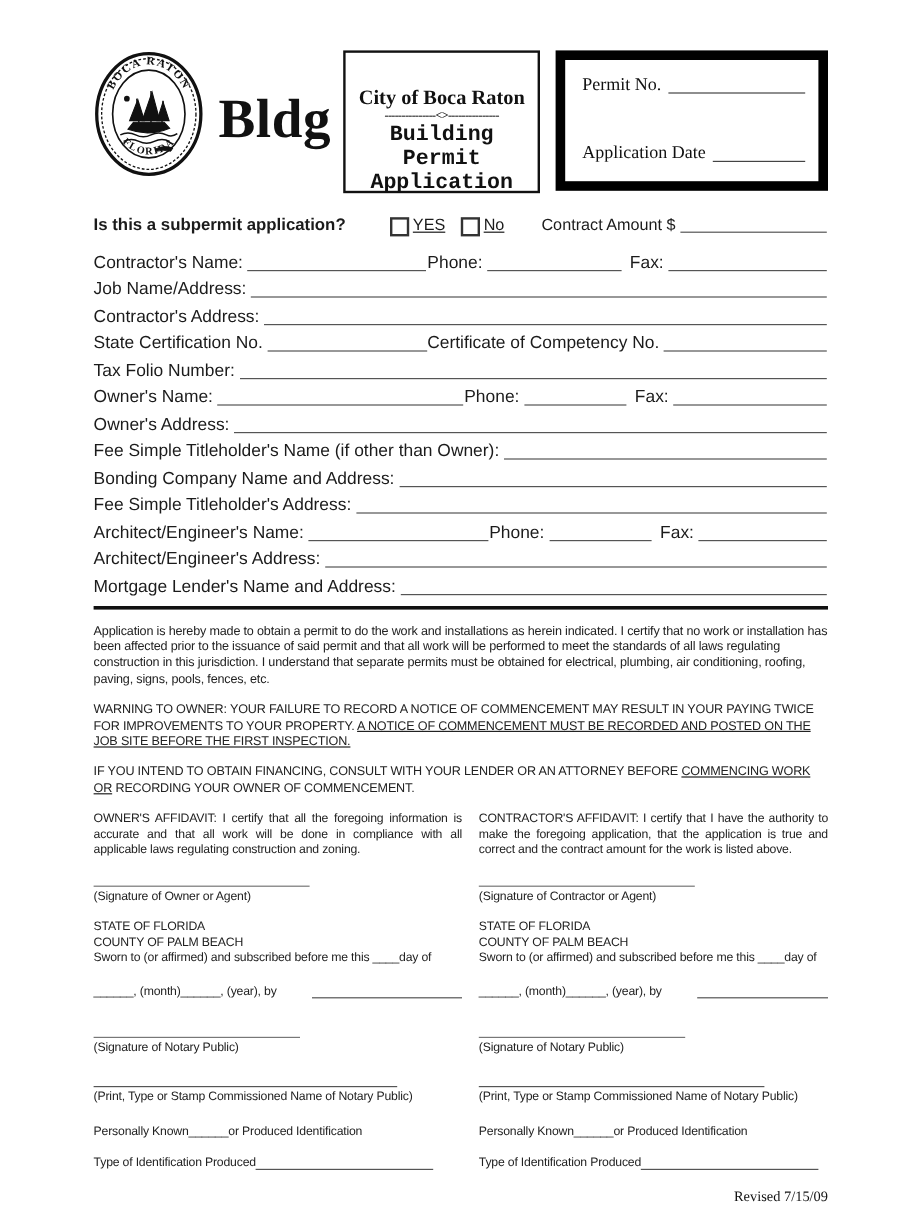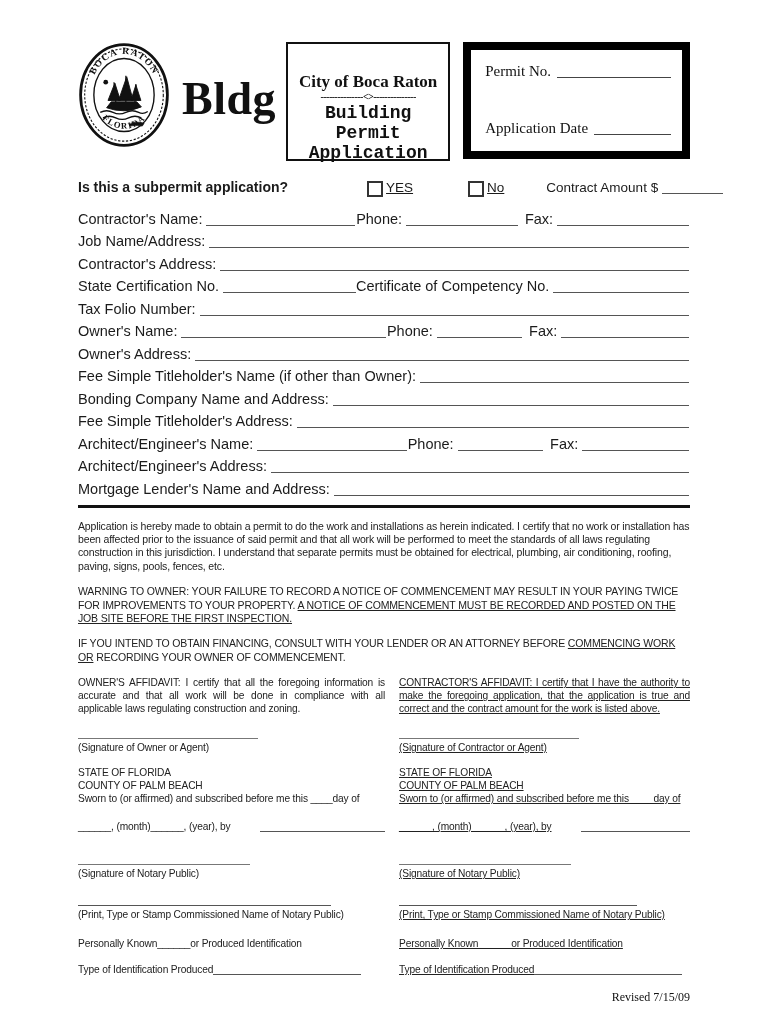--- a/index.html
+++ b/index.html
@@ -33,21 +33,21 @@
     box-sizing:border-box;border:8px solid #000000;width:236px;height:117px;
     margin-left:13px;padding:13px 11px 14px 14px;
     font-family:"Liberation Serif",serif;font-size:15px;color:#111;
     display:flex;flex-direction:column;justify-content:space-between;
   }
   .pb-row{display:flex;align-items:flex-end;}
   .pb-row .lbl{white-space:nowrap;}
   .pb-line{flex:1;border-bottom:1px solid #444;margin:0 0 2px 6px;height:12px;}
 
   
-  .sub-row{display:flex;align-items:flex-end;margin-top:15px;height:19px;font-size:13.5px;gap:42px;}
+  .sub-row{display:flex;align-items:flex-end;margin-top:15px;height:19px;font-size:13.5px;}
   .sub-q{font-weight:bold;font-size:14px;white-space:nowrap;}
   .cb{box-sizing:border-box;width:16px;height:16px;border:2px solid #333;background:#fff;margin:0 3px -2px 0;}
   .cb-wrap{display:flex;align-items:flex-end;text-decoration:underline;}
   .cb-yes{margin-left:37px;}
   .cb-no{margin-left:13px;}
   .contract{display:flex;align-items:flex-end;margin-left:auto;font-size:13.5px;}
   .contract .fl{width:122px;}
 
   
   .rows{margin-top:9px;}
@@ -60,21 +60,21 @@
   .fl.s1{flex:1;margin-right:0;} .fl.s2{flex:1.02;}
 
   
   .divider{border-top:3px solid #111;margin-top:8px;}
   .legal p{margin:12px 0 0 0;font-size:10.5px;line-height:13.4px;letter-spacing:-.15px;color:#222;}
   .u{text-decoration:underline;}
 
   
   .cols{display:flex;margin-top:12px;font-size:10.2px;line-height:13px;letter-spacing:-.15px;color:#222;}
   .col-l{width:307px;margin-right:14px;flex:0 0 auto;}
-  .col-r{flex:1;text-decoration:underline;}
+  .col-r{flex:1;}
   .aff{text-align:justify;margin:0;}
   .sigline{border-bottom:1px solid #777;width:180px;margin-top:23px;height:0;}
   .cap{margin-top:2px;}
   .state-block{margin-top:12px;}
   .dateline{margin-top:15px;display:flex;gap:28px;}
   .dateline .fl{height:11px;margin:0 0 1px 2px;}
   .notary-sig{border-bottom:1px solid #777;width:172px;margin-top:31px;height:0;}
   .printline{border-bottom:1px solid #555;width:253px;margin-top:25px;height:0;}
   .col-r .printline{width:238px;}
   .pknown{margin-top:16px;}

